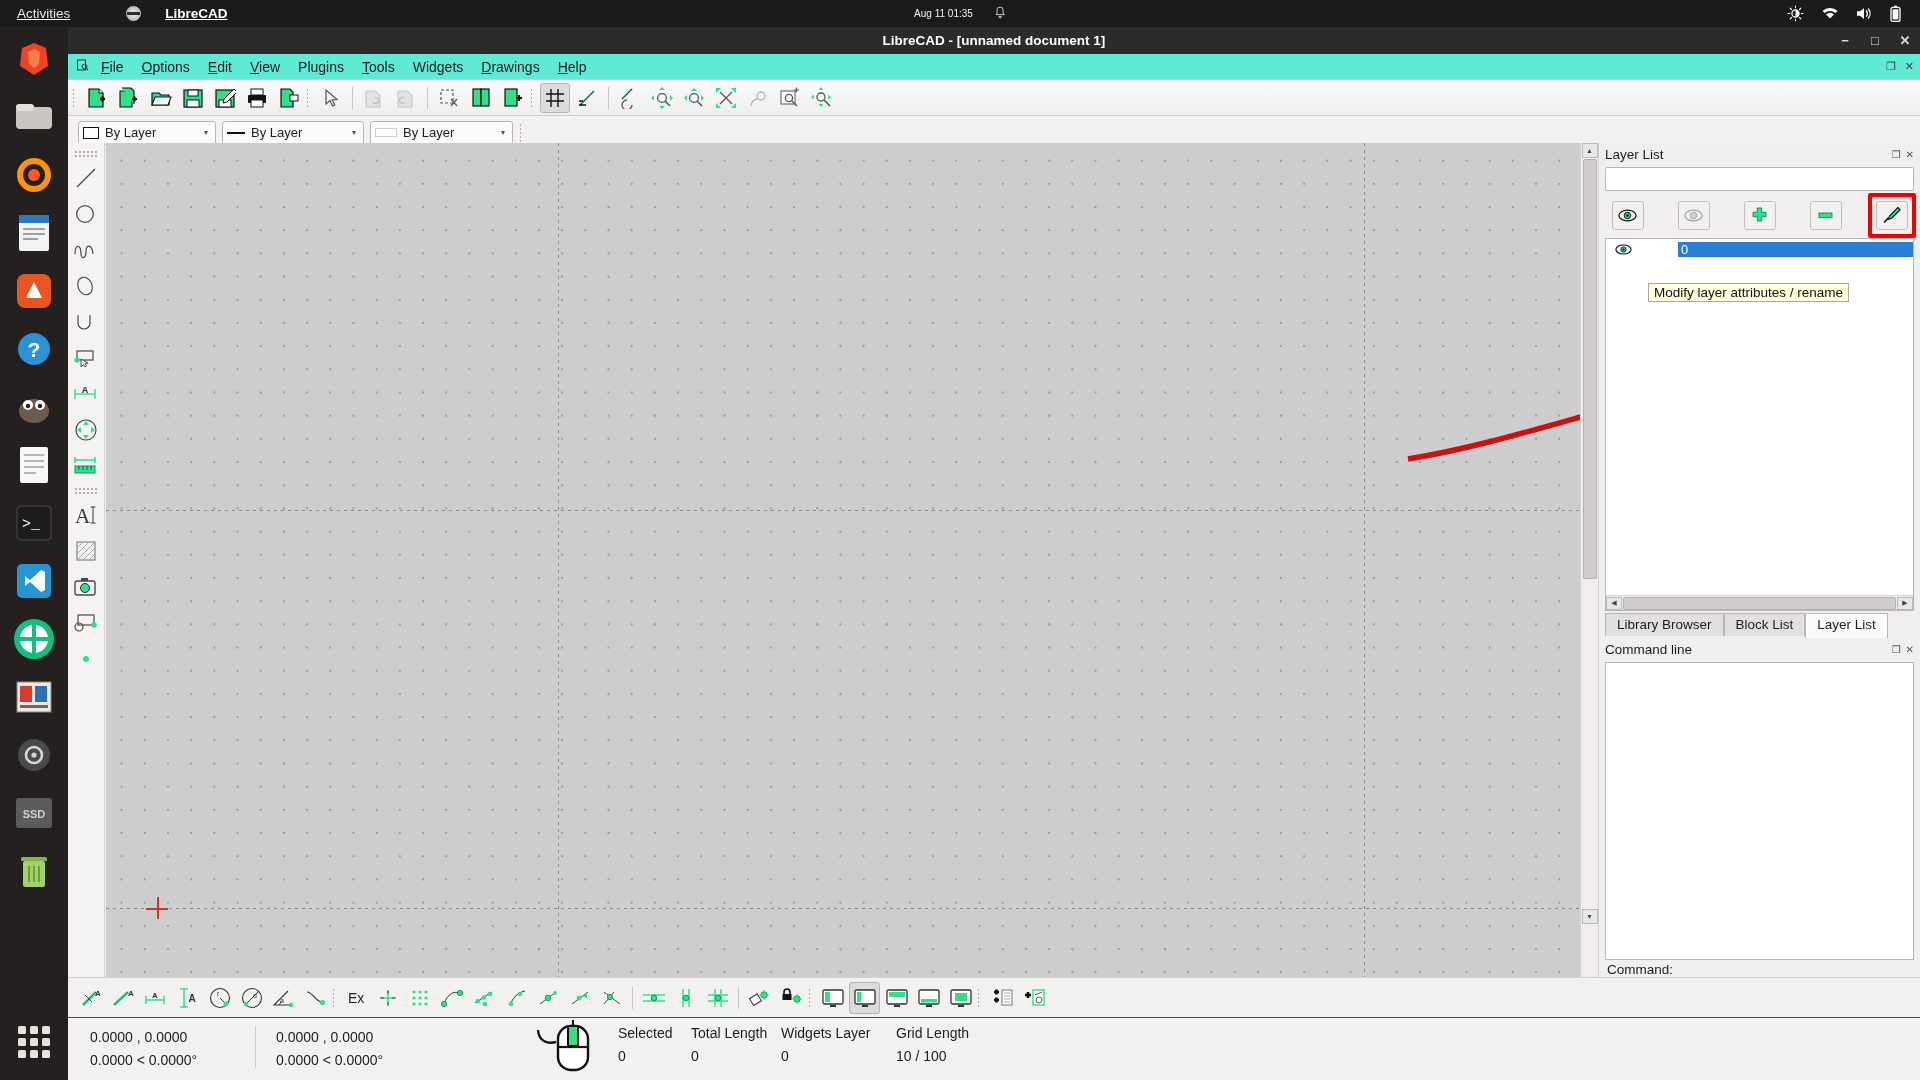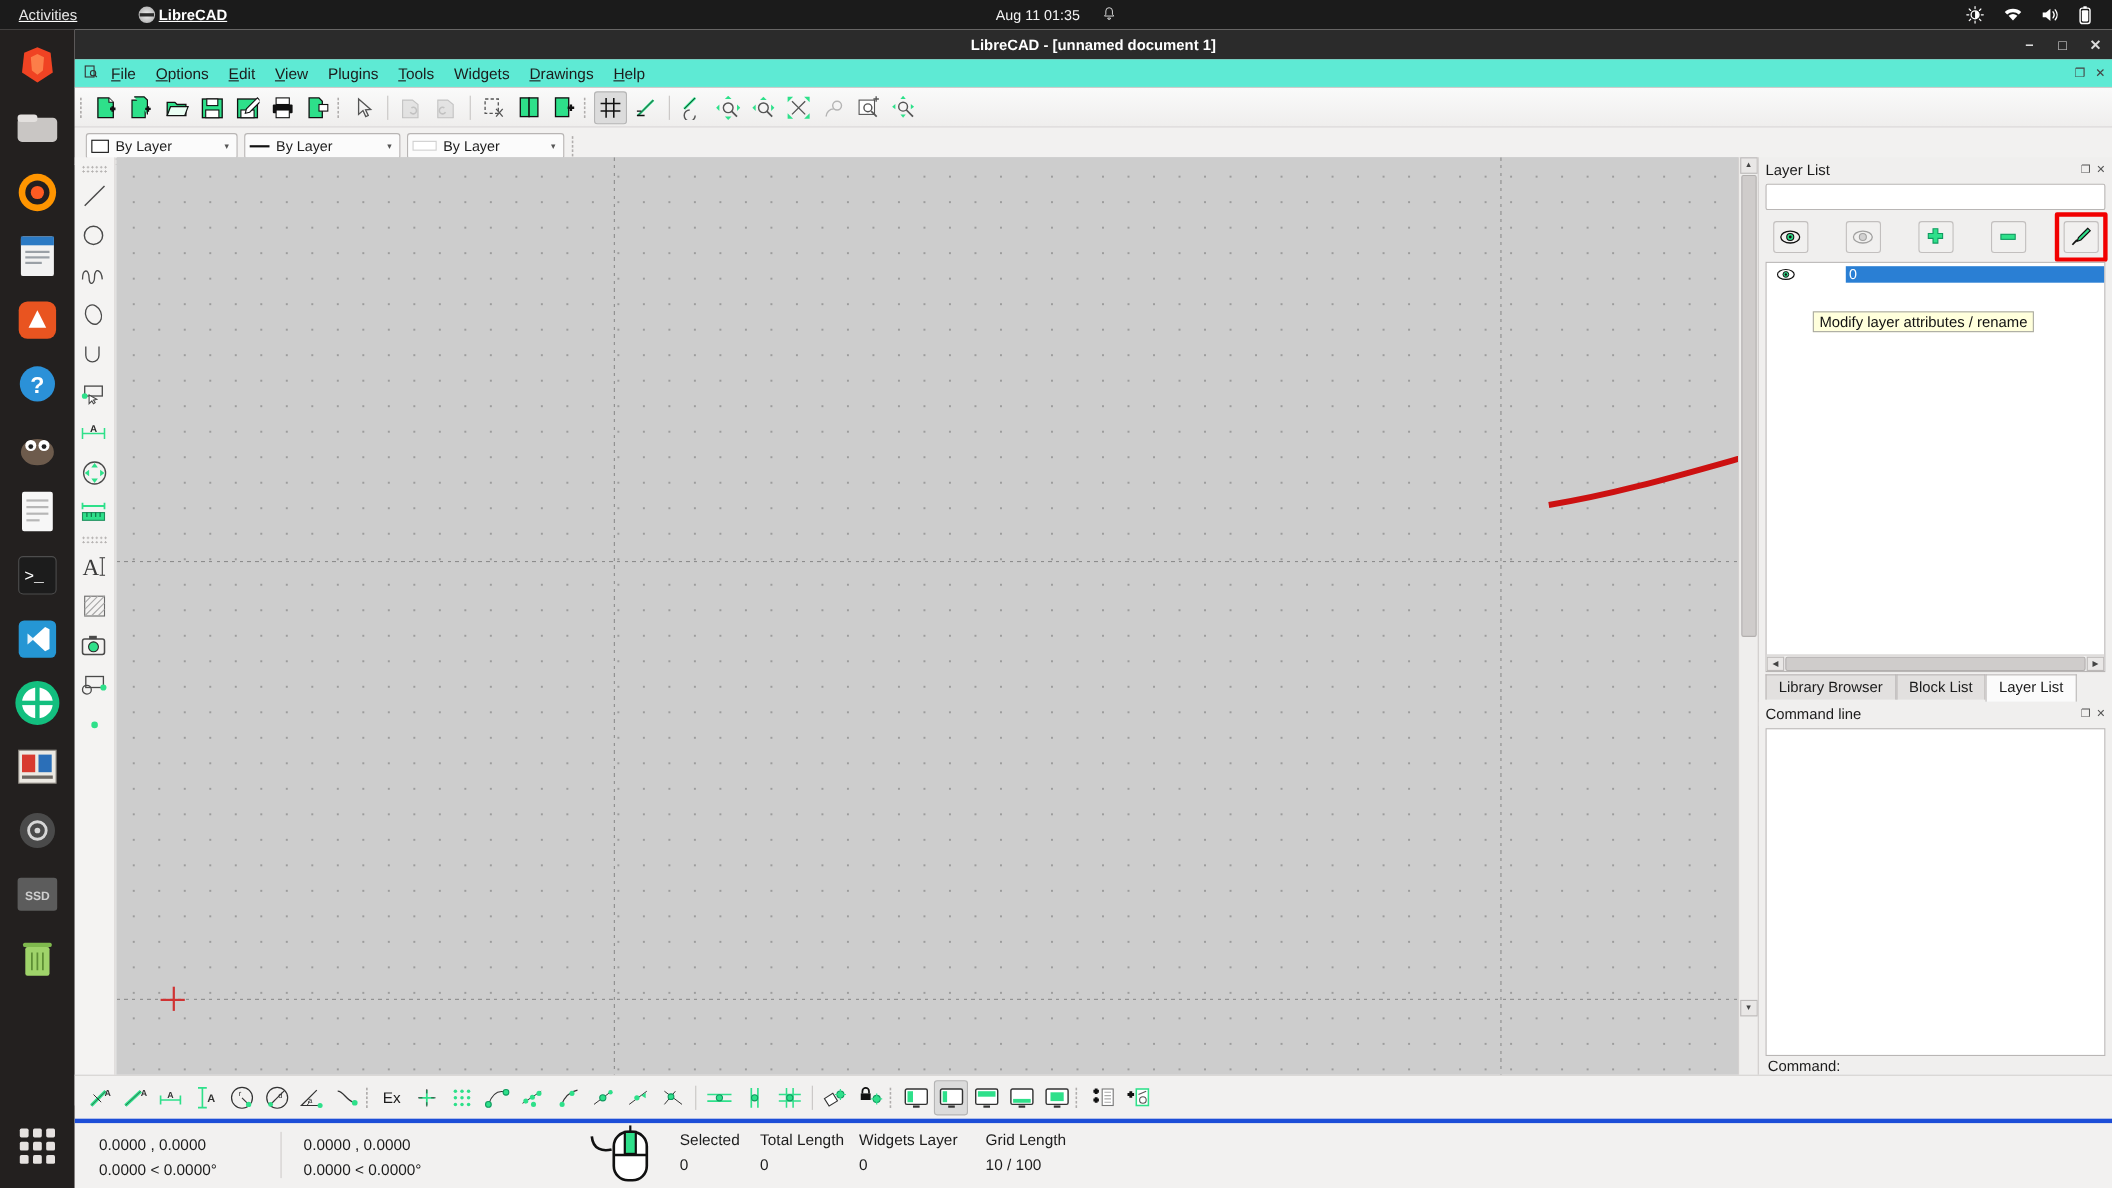--- a/index.html
+++ b/index.html
@@ -10,33 +10,33 @@
   }
   #root { position: relative; width: 1920px; height: 1080px; }
 
   
   .gnome-topbar {
     position: absolute; top: 0; left: 0; width: 1920px; height: 27px;
     background: #1b1b1b; color: #ffffff;
     display: flex; align-items: center; font-size: 13px; text-decoration: underline;
   }
   .gnome-activities { margin-left: 17px; font-size: 13.5px; color: #e8e8e8; }
-  .gnome-appname { margin-left: 56px; display: flex; align-items: center; gap: 3px; font-weight: bold; font-size: 13.5px; color: #fff; }
+  .gnome-appname { margin-left: 56px; display: flex; align-items: center; gap: 24px; font-weight: bold; font-size: 13.5px; color: #fff; }
   .gnome-applogo {
     width: 15px; height: 15px; border-radius: 50%;
     background: radial-gradient(circle at 50% 50%, #f0f0f0 0%, #b9b9b9 70%, #8d8d8d 100%);
     position: relative; display:inline-block;
   }
   .gnome-applogo::after {
     content:""; position:absolute; left:1px; top:6px; width:13px; height:3px;
     background:#2b2b2b;
   }
   .gnome-clock {
     position: absolute; left: 50%; transform: translateX(-50%);
-    display: flex; align-items: center; gap: 21px; font-size: 13px; color: #f3f3f3;
+    display: flex; align-items: center; gap: 21px; font-size: 10px; color: #f3f3f3;
   }
   .gnome-bell { font-size: 12px; color: #cfcfcf; }
   .gnome-tray {
     position: absolute; right: 14px; display: flex; align-items: center; gap: 17px;
   }
   .tray-ico { width: 17px; height: 17px; display:block; }
 
   
   .dock {
     position: absolute; top: 27px; left: 0; width: 68px; height: 1053px;
@@ -214,21 +214,21 @@
     position: absolute; left: 0; bottom: 63px; width: 1852px; height: 40px;
     background: #f2f1f0; border-top: 1px solid #d4d1d0;
     display: flex; align-items: center; padding-left: 8px; gap: 1px;
   }
   .bb-btn { width: 31px; height: 32px; display:flex; align-items:center; justify-content:center; border-radius:3px; }
   .bb-btn.active { background: #dbdbdb; border: 1px solid #b4b4b4; }
   .bb-txt { font-size: 14px; color:#1c1c1c; padding: 0 7px; }
 
   .lc-status {
     position: absolute; left: 0; bottom: 0; width: 1852px; height: 63px;
-    background: #f2f1f0; border-top: 4px solid #1d4ed8;
+    background: #f2f1f0; border-top: 1px solid #1d4ed8;
     display: flex; align-items: flex-start; font-size: 14px; color: #1c1c1c;
   }
   .st-block { padding: 8px 0 0 0; }
   .st-line { line-height: 1.65; }
   .st-divider { width: 1px; height: 42px; background: #cfcccb; margin-top: 8px; }
   .st-cols { display: flex; }
   .st-col { display:flex; flex-direction: column; }
   .mouse-widget { position: relative; width: 48px; height: 48px; }
 </style>
 </head>

